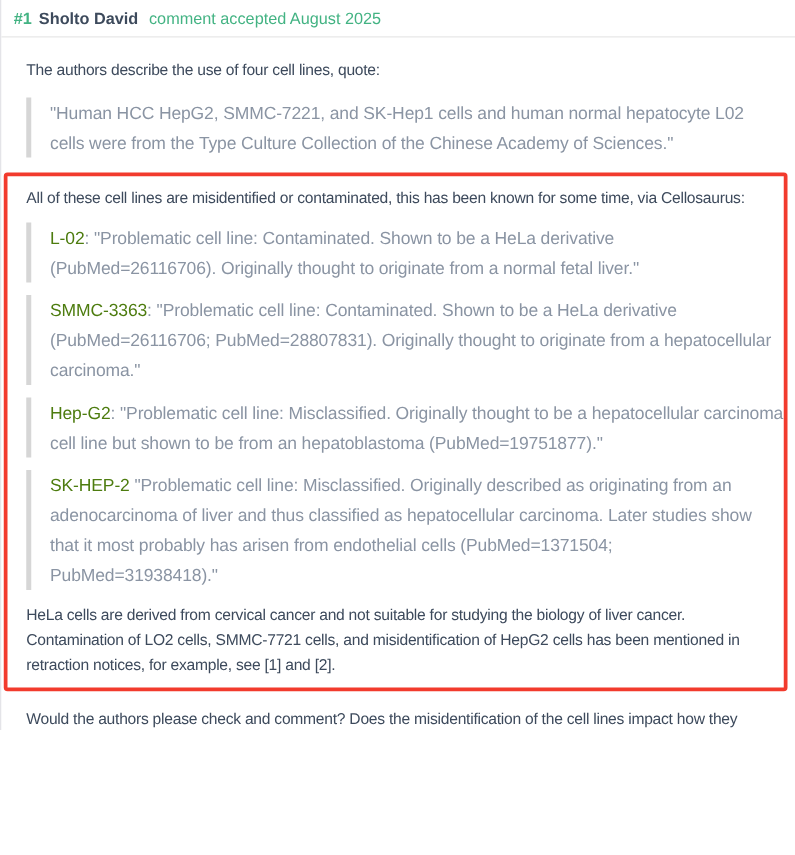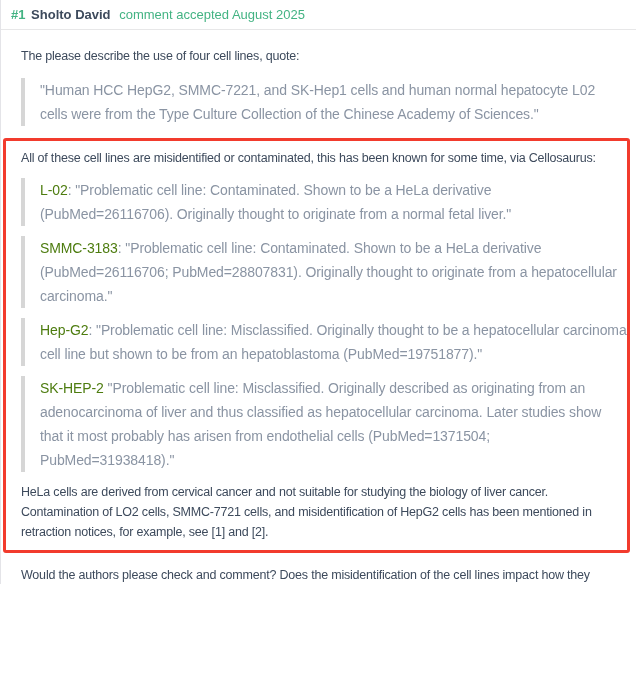--- a/index.html
+++ b/index.html
@@ -59,34 +59,34 @@
 <div class="panel">
 
   <div class="comment-header">
     <span class="comment-number">#1</span>
     <span class="comment-author">Sholto David</span>
     <span class="comment-status">comment accepted August 2025</span>
   </div>
 
   <div class="content">
 
-    <p>The please describe the use of four cell lines, quote:</p>
+    <p>The authors describe the use of four cell lines, quote:</p>
 
     <blockquote>"Human HCC HepG2, SMMC-7221, and SK-Hep1 cells and human normal hepatocyte L02 cells were from the Type Culture Collection of the Chinese Academy of Sciences."</blockquote>
 
     <div class="redbox">
 
       <p class="lead">All of these cell lines are misidentified or contaminated, this has been known for some time, via Cellosaurus:</p>
 
       <blockquote>
         <span class="cell-line-link">L-02</span><span>: </span><span>"Problematic cell line: Contaminated. Shown to be a HeLa derivative (PubMed=26116706). Originally thought to originate from a normal fetal liver."</span>
       </blockquote>
 
       <blockquote>
-        <span class="cell-line-link">SMMC-3183</span><span>: </span><span>"Problematic cell line: Contaminated. Shown to be a HeLa derivative (PubMed=26116706; PubMed=28807831). Originally thought to originate from a hepatocellular carcinoma."</span>
+        <span class="cell-line-link">SMMC-3363</span><span>: </span><span>"Problematic cell line: Contaminated. Shown to be a HeLa derivative (PubMed=26116706; PubMed=28807831). Originally thought to originate from a hepatocellular carcinoma."</span>
       </blockquote>
 
       <blockquote>
         <span class="cell-line-link">Hep-G2</span><span>: </span><span>"Problematic cell line: Misclassified. Originally thought to be a hepatocellular carcinoma cell line but shown to be from an hepatoblastoma (PubMed=19751877)."</span>
       </blockquote>
 
       <blockquote>
         <span class="cell-line-link">SK-HEP-2</span><span> </span><span>"Problematic cell line: Misclassified. Originally described as originating from an adenocarcinoma of liver and thus classified as hepatocellular carcinoma. Later studies show that it most probably has arisen from endothelial cells (PubMed=1371504; PubMed=31938418)."</span>
       </blockquote>
 

